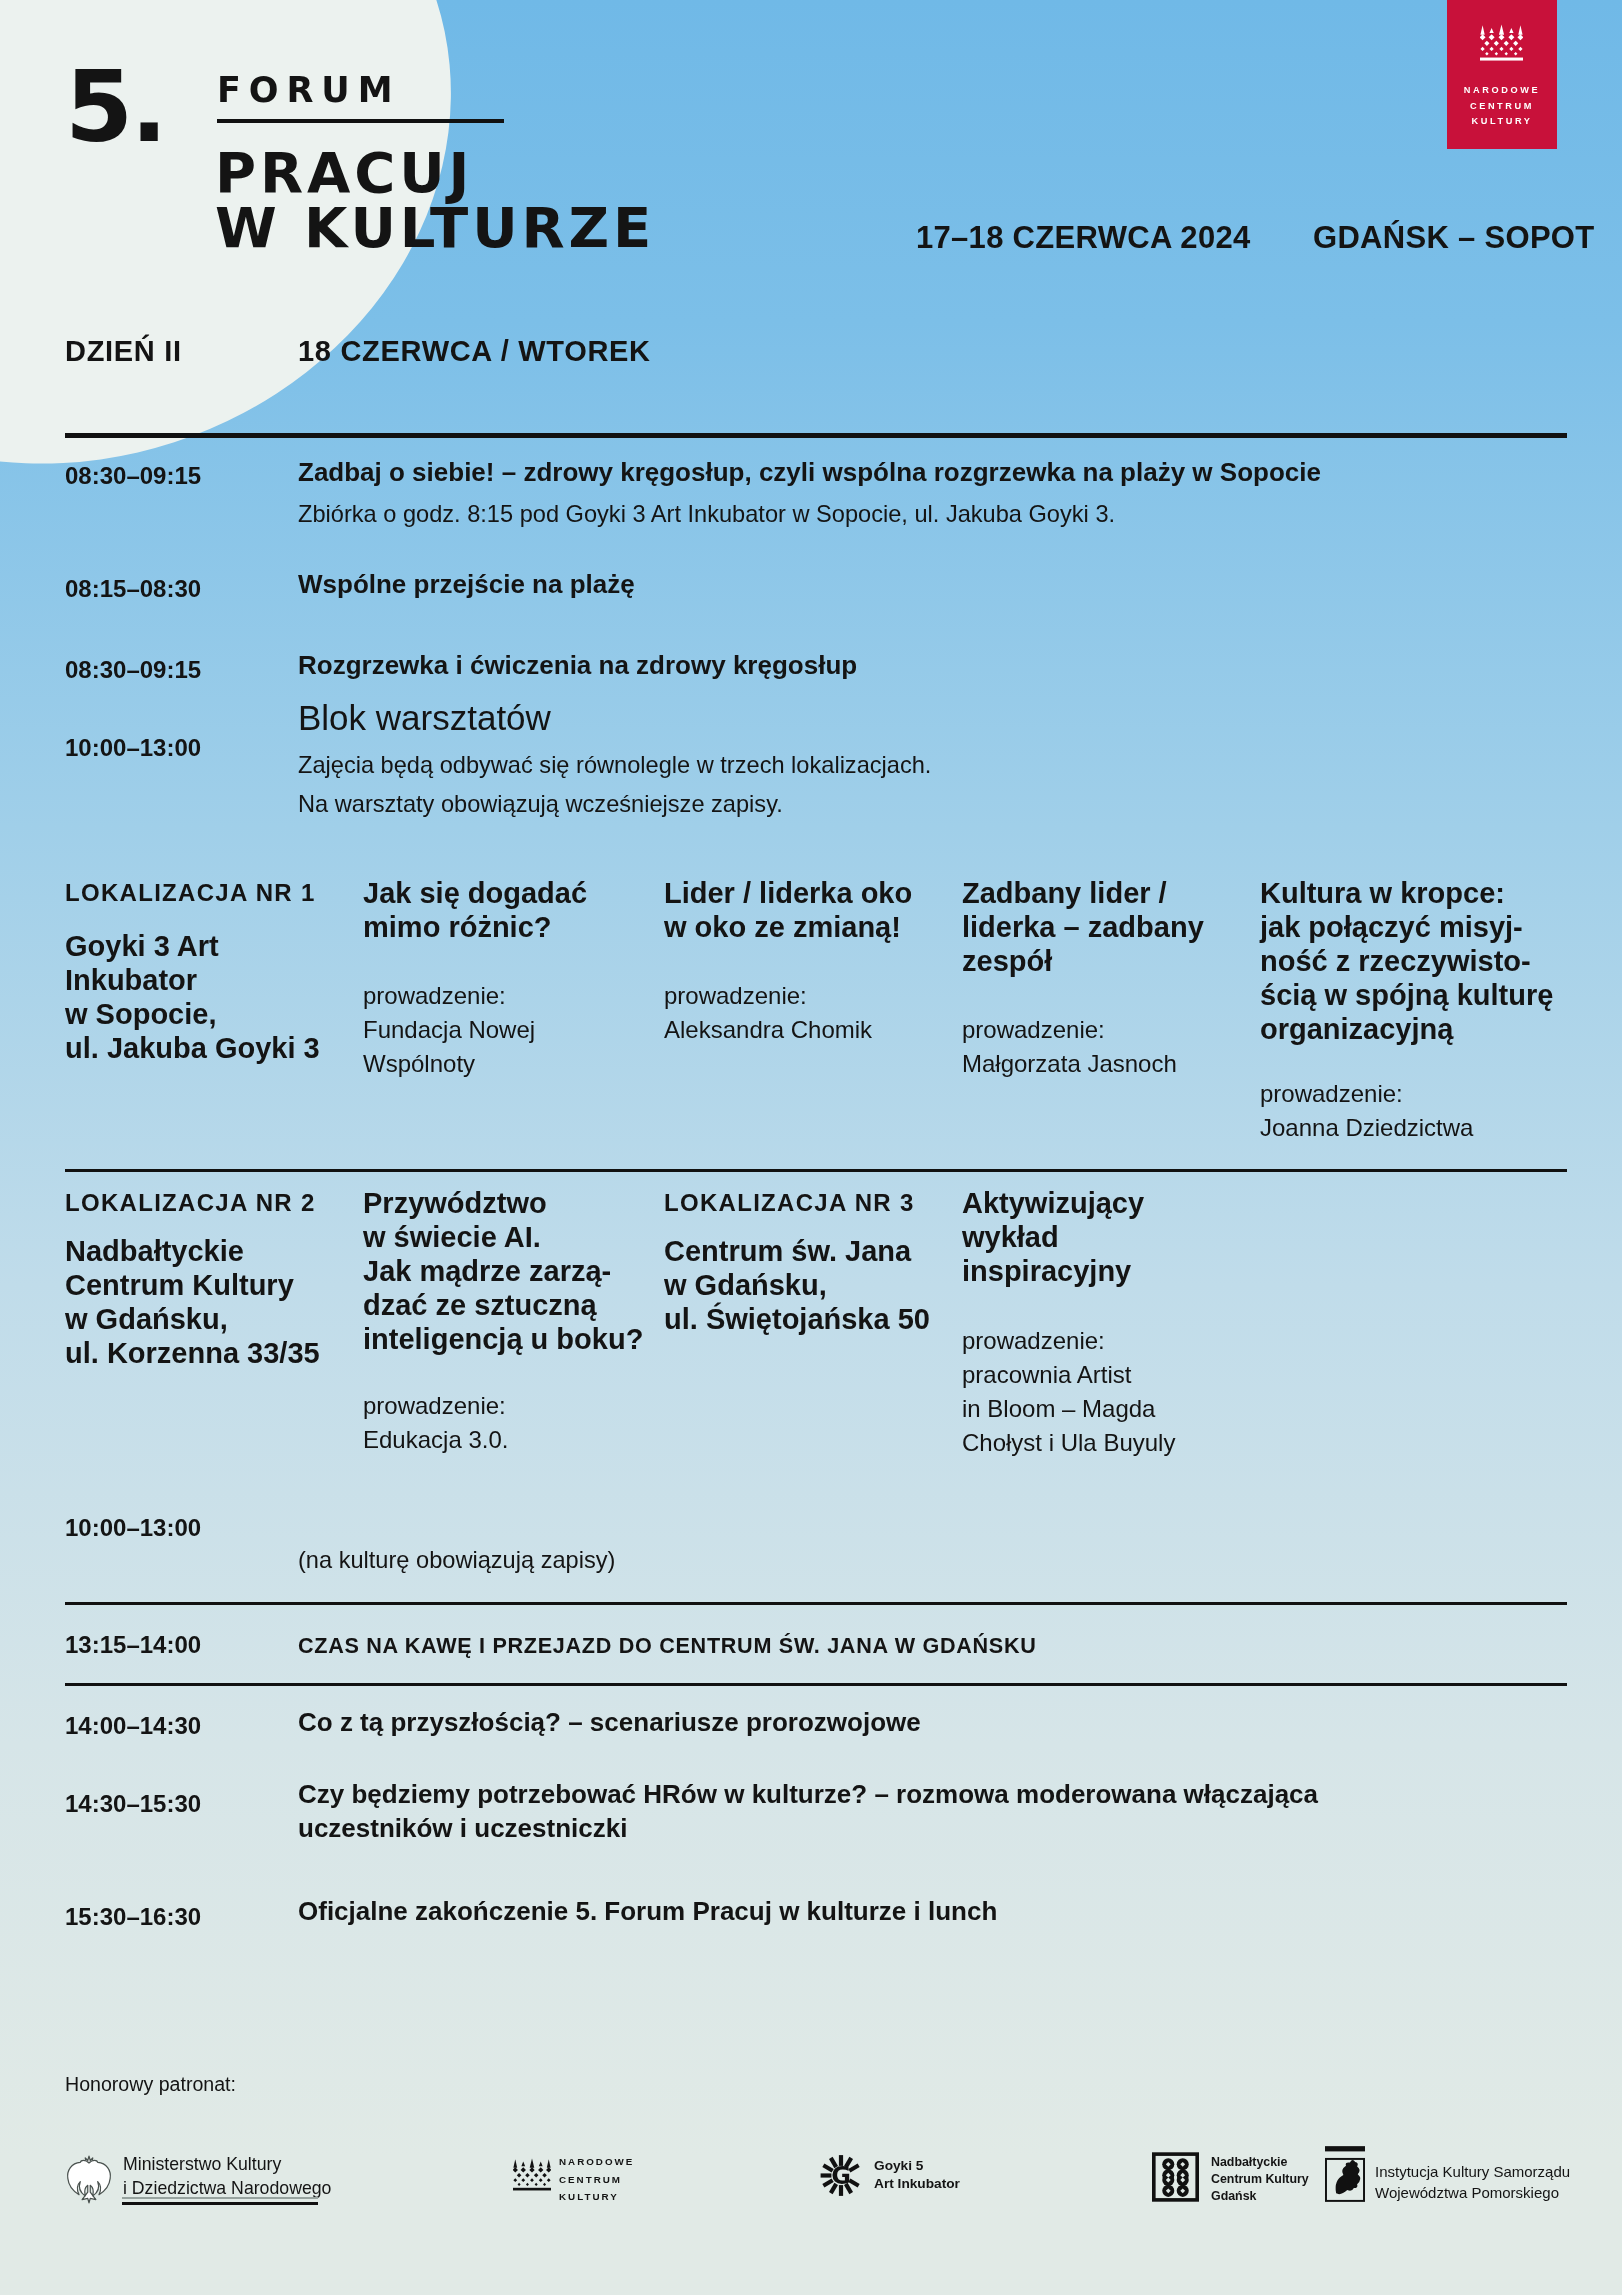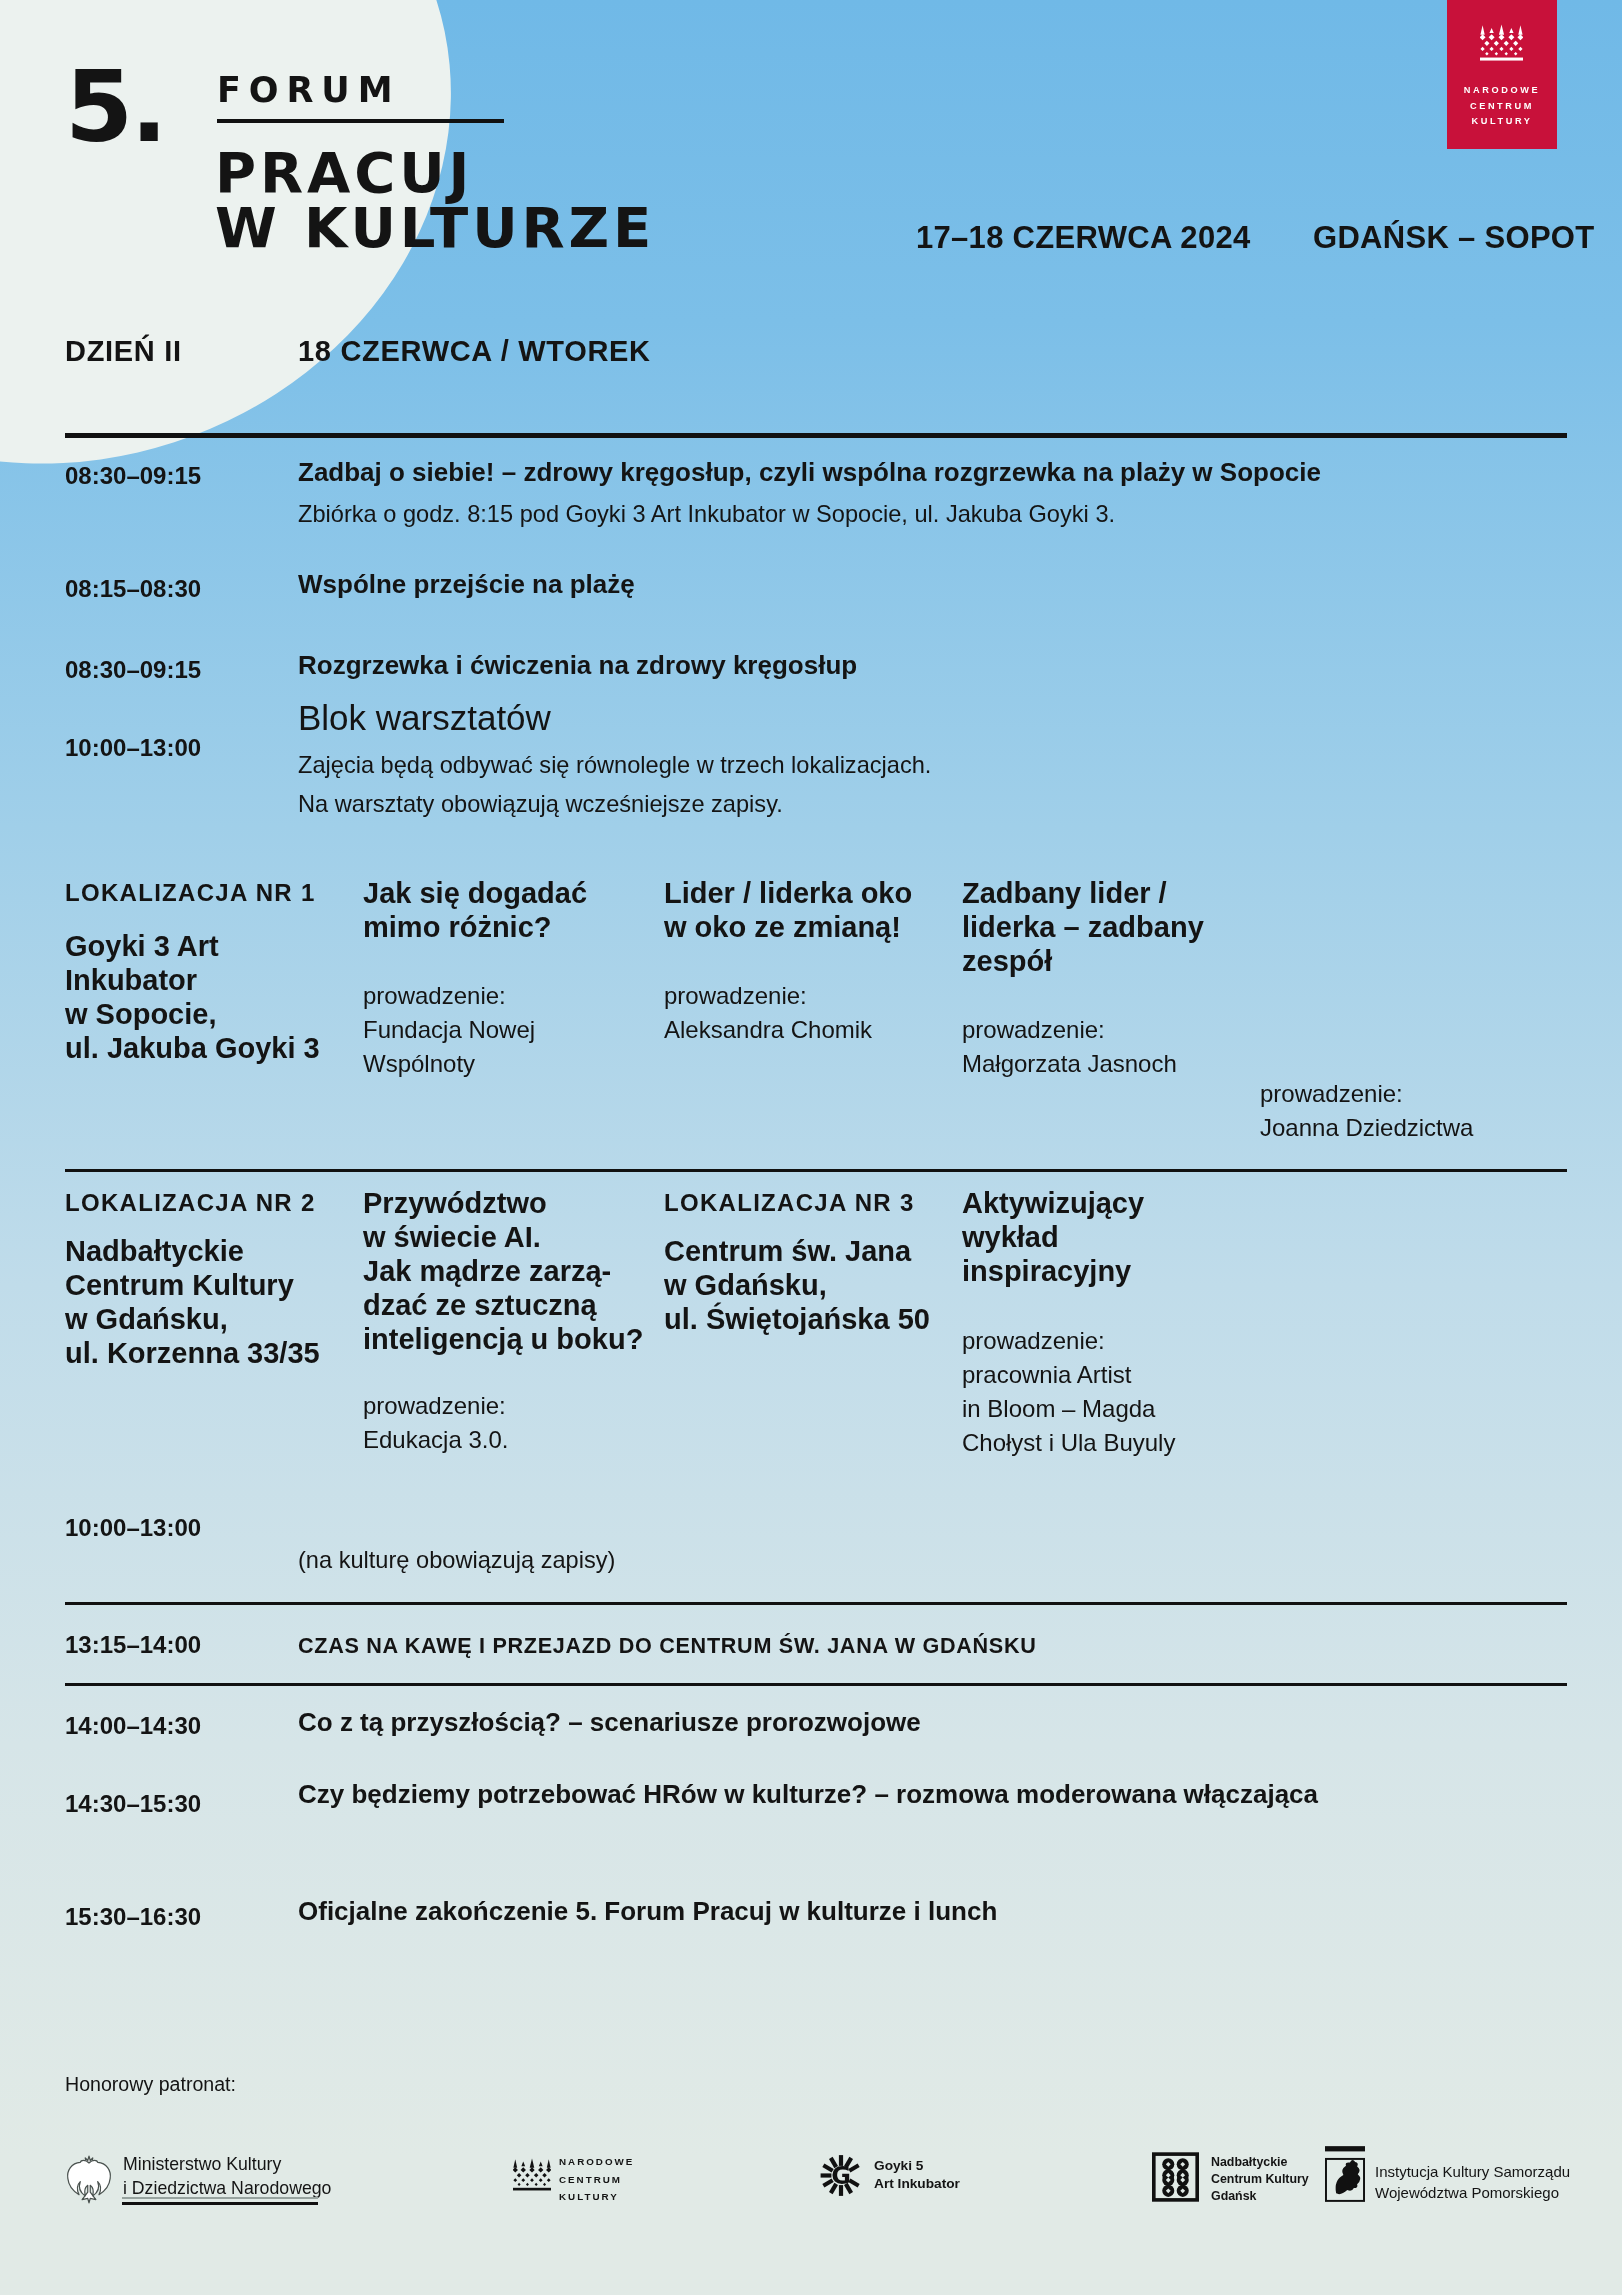--- a/index.html
+++ b/index.html
@@ -150,20 +150,27 @@
   <div class="abs w-bold" style="left:962px;top:876px">
     <div>Zadbany lider /</div>
     <div>liderka – zadbany</div>
     <div>zespół</div>
   </div>
   <div class="abs w-lead" style="left:962px;top:1013px">
     <div>prowadzenie:</div>
     <div>Małgorzata Jasnoch</div>
   </div>
 
+  <div class="abs w-bold" style="left:1260px;top:876px">
+    <div>Kultura w kropce:</div>
+    <div>jak połączyć misyj-</div>
+    <div>ność z rzeczywisto-</div>
+    <div>ścią w spójną kulturę</div>
+    <div>organizacyjną</div>
+  </div>
   <div class="abs w-lead" style="left:1260px;top:1077px">
     <div>prowadzenie:</div>
     <div>Joanna Dziedzictwa</div>
   </div>
 
   <div class="abs rule" style="top:1169px;height:2.6px"></div>
 
   <div class="abs loc-label" style="left:65px;top:1186px">LOKALIZACJA NR 2</div>
   <div class="abs w-bold" style="left:65px;top:1234px">
     <div>Nadbałtyckie</div>
@@ -212,20 +219,21 @@
   <div class="abs caps33" style="top:1633px">CZAS NA KAWĘ I PRZEJAZD DO CENTRUM ŚW. JANA W GDAŃSKU</div>
 
   <div class="abs rule" style="top:1683px;height:2.6px"></div>
 
   <div class="abs t-time" style="top:1712px">14:00–14:30</div>
   <div class="abs t-title" style="top:1707px">Co z tą przyszłością? – scenariusze prorozwojowe</div>
 
   <div class="abs t-time" style="top:1790px">14:30–15:30</div>
   <div class="abs t-title-block" style="top:1777px">
     <div>Czy będziemy potrzebować HRów w kulturze? – rozmowa moderowana włączająca</div>
+    <div>uczestników i uczestniczki</div>
   </div>
 
   <div class="abs t-time" style="top:1903px">15:30–16:30</div>
   <div class="abs t-title" style="top:1896px">Oficjalne zakończenie 5. Forum Pracuj w kulturze i lunch</div>
 
   <div class="abs footer-label">Honorowy patronat:</div>
 
   <svg class="abs" style="left:64px;top:2153px" width="50" height="56" viewBox="0 0 80 90">
     <g fill="#ffffff" stroke="#4a524f" stroke-width="2" stroke-linejoin="round">
       <path d="M34 8 L38 12 L40 5 L42 12 L46 8 L45 15 L35 15 Z"></path>

